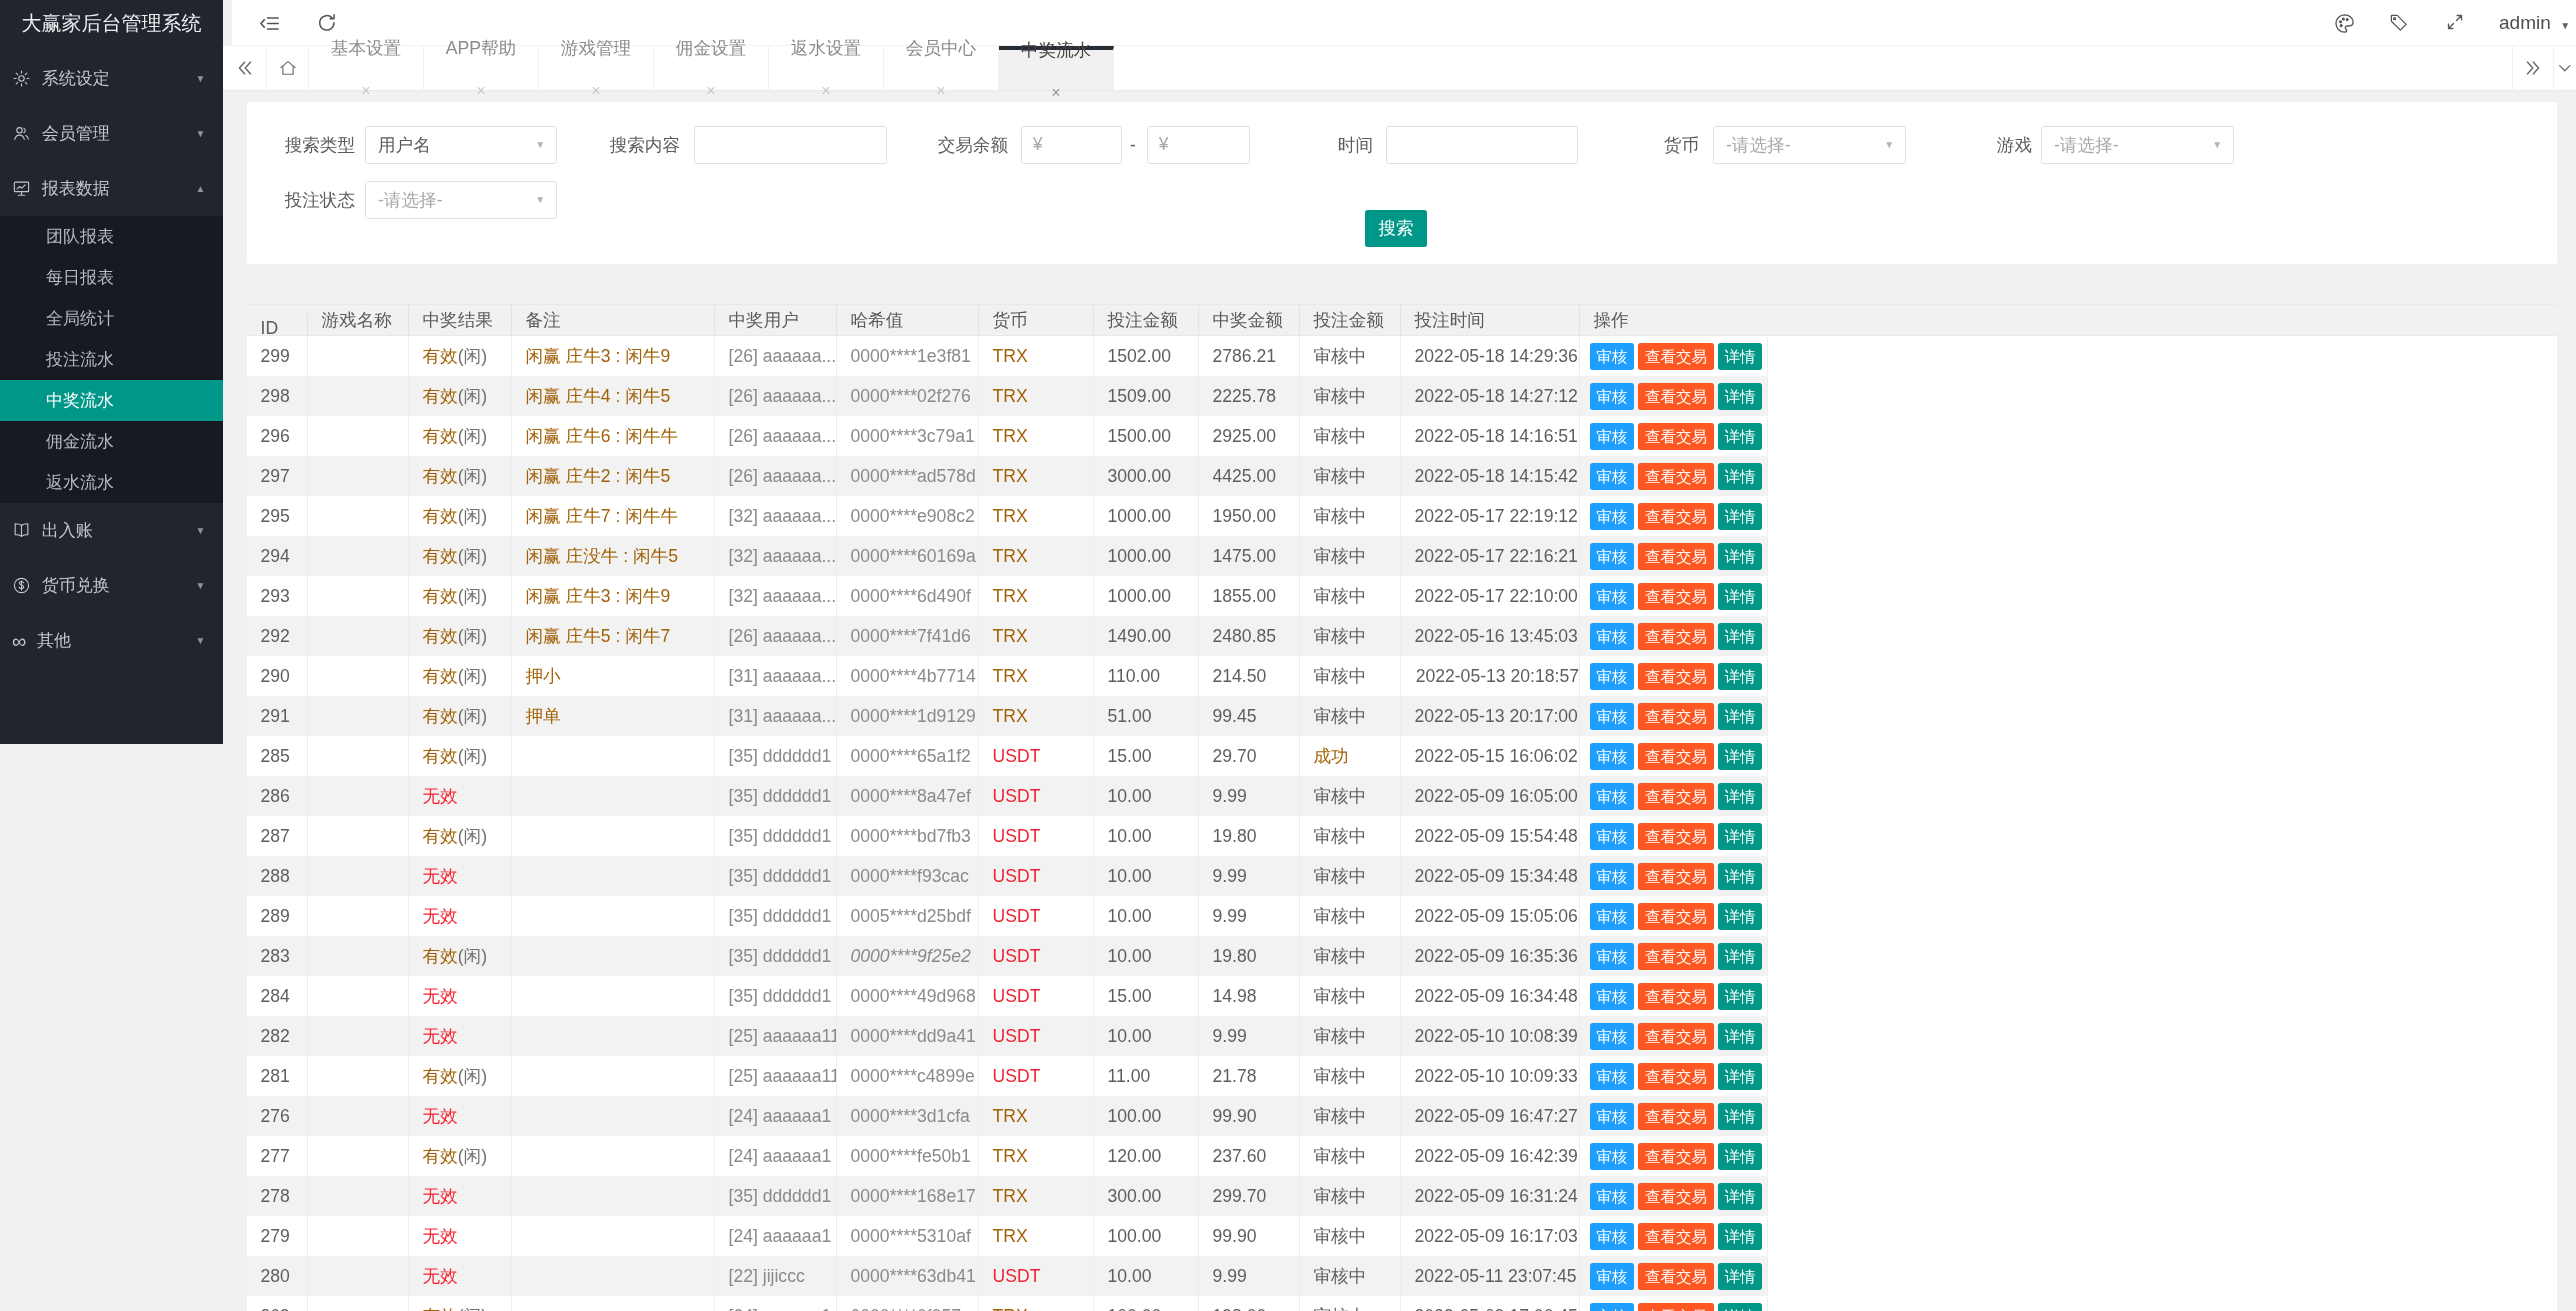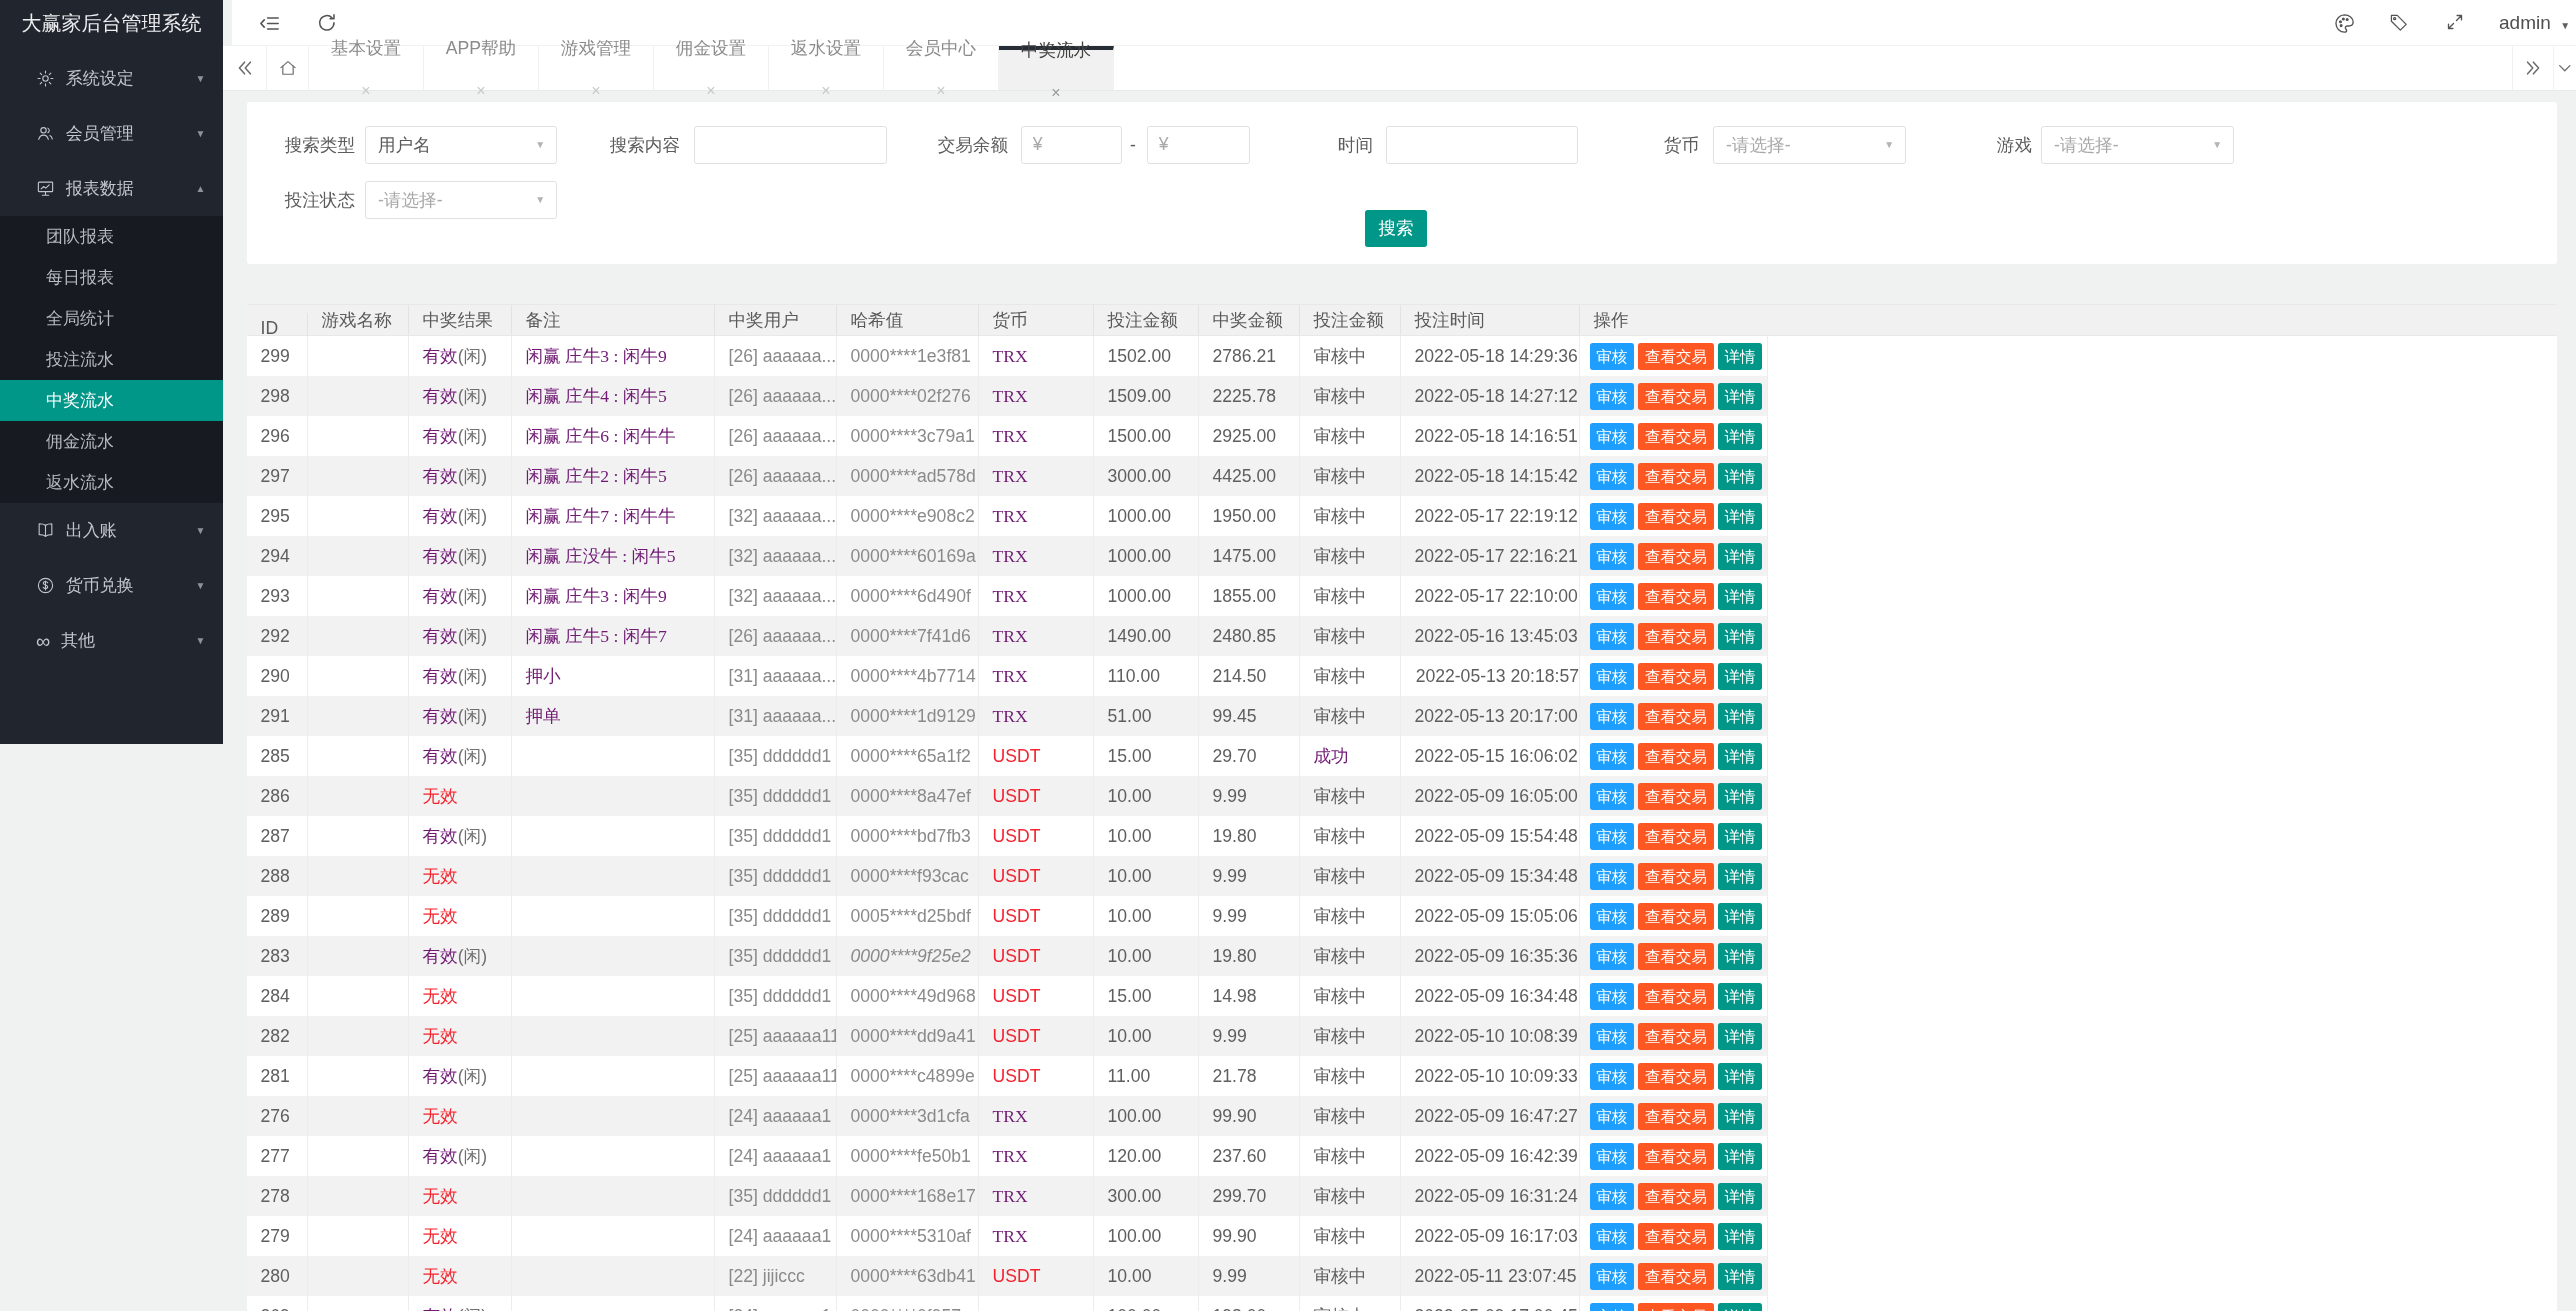--- a/index.html
+++ b/index.html
@@ -5,21 +5,21 @@
   * { margin:0; padding:0; box-sizing:border-box; }
   html,body { width:2576px; height:1311px; overflow:hidden; background:#f0f1f1;
     font-family:"Liberation Sans","DejaVu Sans",sans-serif; }
 
   
   .brand { position:absolute; left:0; top:0; width:223px; height:46px; background:#21252e;
     color:#ecedef; font-size:20px; line-height:46px; text-align:center; z-index:6; }
   .sidebar { position:absolute; left:0; top:46px; width:223px; background:#21252e;
     padding:5.4px 0 76px 0; z-index:5; }
   .side-item { position:relative; height:55px; display:flex; align-items:center;
-    padding-left:36px; color:#c3c6cb; font-size:17px; cursor:pointer; }
+    padding-left:12px; color:#c3c6cb; font-size:17px; cursor:pointer; }
   .side-item .lbl { margin-left:10.8px; }
   .side-item .caret { position:absolute; right:17.6px; font-size:10px; color:#8e939b; }
   .submenu { background:#171a20; }
   .sub-item { height:41px; line-height:41px; padding-left:46px; font-size:17px;
     color:#b7bac0; cursor:pointer; }
   .sub-item.active { background:#009688; color:#fff; }
   .ic { flex:none; }
   .ic-txt { font-size:20px; color:currentColor; line-height:1; }
 
   
@@ -69,21 +69,21 @@
   .thead { position:relative; height:32px; background:#f1f1f1; border-top:0.7px solid #e8e8e8;
     border-bottom:0.7px solid #e8e8e8; display:flex; }
   .th { flex:none; height:100%; line-height:30px; padding-left:13.5px; font-size:17.6px; color:#5a5a5a;
     border-right:0.7px solid #e3e3e3; white-space:nowrap; overflow:hidden; }
   .th:last-child { border-right:none; }
   .tbody { position:relative; background:#fff; height:976px; overflow:hidden; }
   .tr { display:flex; width:1520px; height:40px; background:#fff; }
   .tr.even { background:#f2f2f2; }
   .td { flex:none; height:40px; line-height:40px; padding-left:13.5px; font-size:17.6px; color:#5e5e5e;
     border-right:0.7px solid #ededed; white-space:nowrap; overflow:hidden; }
-  .g { color:#701a75;font-family:Liberation Serif, serif; }
+  .g { color:#a16207; }
   .r { color:#f5222d; }
   .gray { color:#8a8a8a; }
   .sub { color:#6f6f6f; }
   .c-actions { padding-left:9.5px; display:flex; align-items:center; gap:4px; }
   .btn { height:27px; line-height:27px; padding:0 6.8px; border-radius:2.7px; color:#fff; font-size:15.5px;
     border:none; cursor:pointer; white-space:nowrap;
     font-family:"Liberation Sans","DejaVu Sans",sans-serif; }
 </style>
 </head>
 <body>

